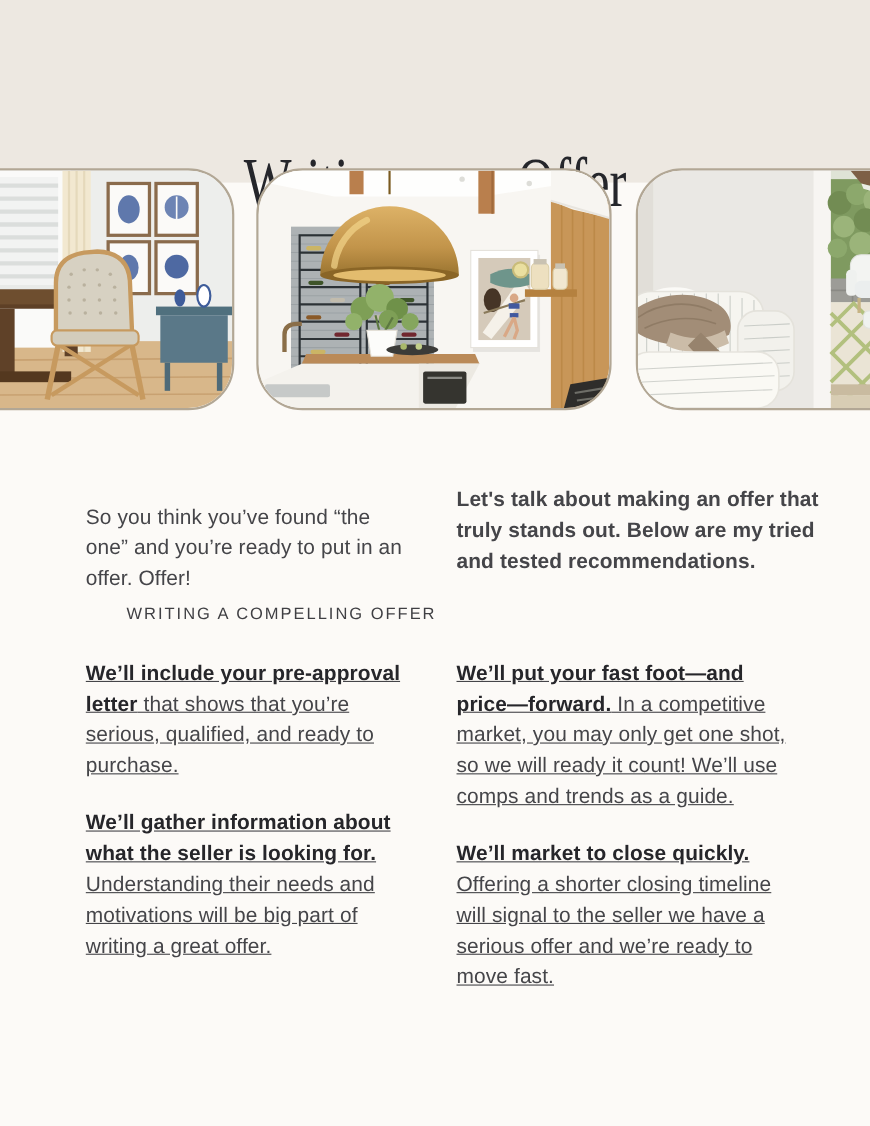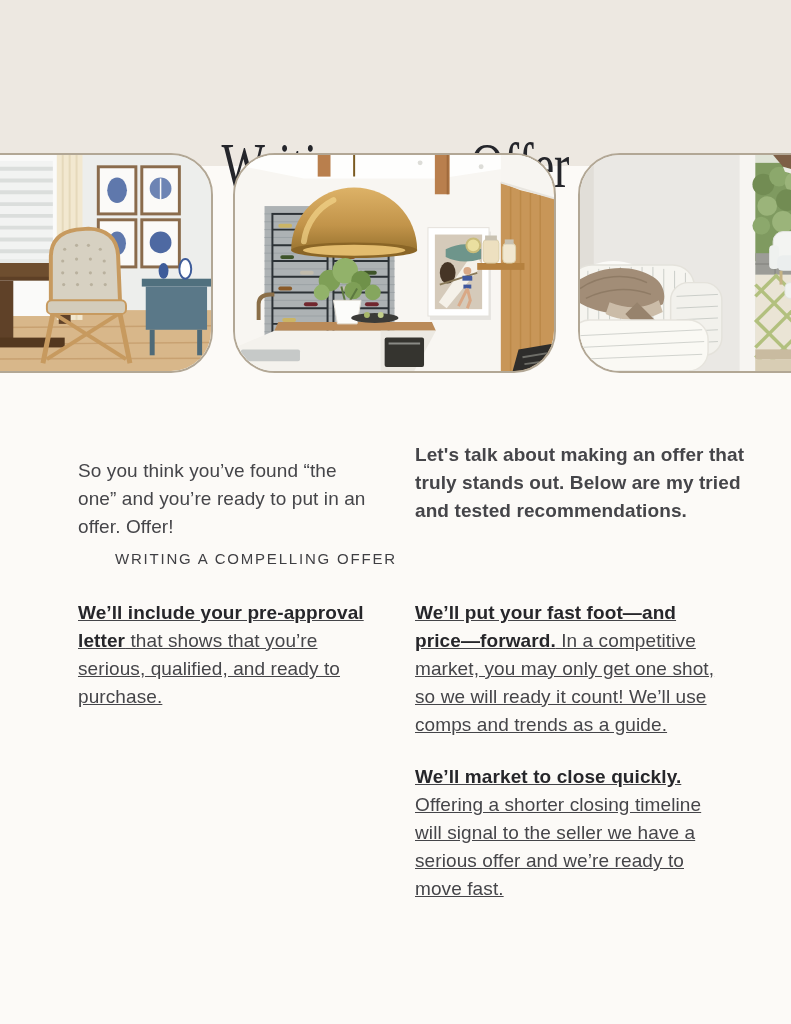--- a/index.html
+++ b/index.html
@@ -344,20 +344,21 @@
     </svg>
   </div>
 
   <p class="body-text" id="intro-left">So you think you’ve found “the one” and you’re ready to put in an offer. Offer!</p>
   <p class="body-text" id="intro-right">Let's talk about making an offer that truly stands out. Below are my tried and tested recommendations.</p>
 
   <div class="section-heading">WRITING A COMPELLING OFFER</div>
 
   <div class="tips-col" id="tips-left">
     <p class="tip"><strong>We’ll include your pre-approval letter</strong><span> that shows that you’re serious, qualified, and ready to purchase.</span></p>
+    <p class="tip"><strong>We’ll gather information about what the seller is looking for.</strong><span> Understanding their needs and motivations will be big part of writing a great offer.</span></p>
   </div>
 
   <div class="tips-col" id="tips-right">
     <p class="tip"><strong>We’ll put your fast foot—and price—forward.</strong><span> In a competitive market, you may only get one shot, so we will ready it count! We’ll use comps and trends as a guide.</span></p>
     <p class="tip"><strong>We’ll market to close quickly.</strong><span> Offering a shorter closing timeline will signal to the seller we have a serious offer and we’re ready to move fast.</span></p>
   </div>
 
 </div>
 
 </body></html>

